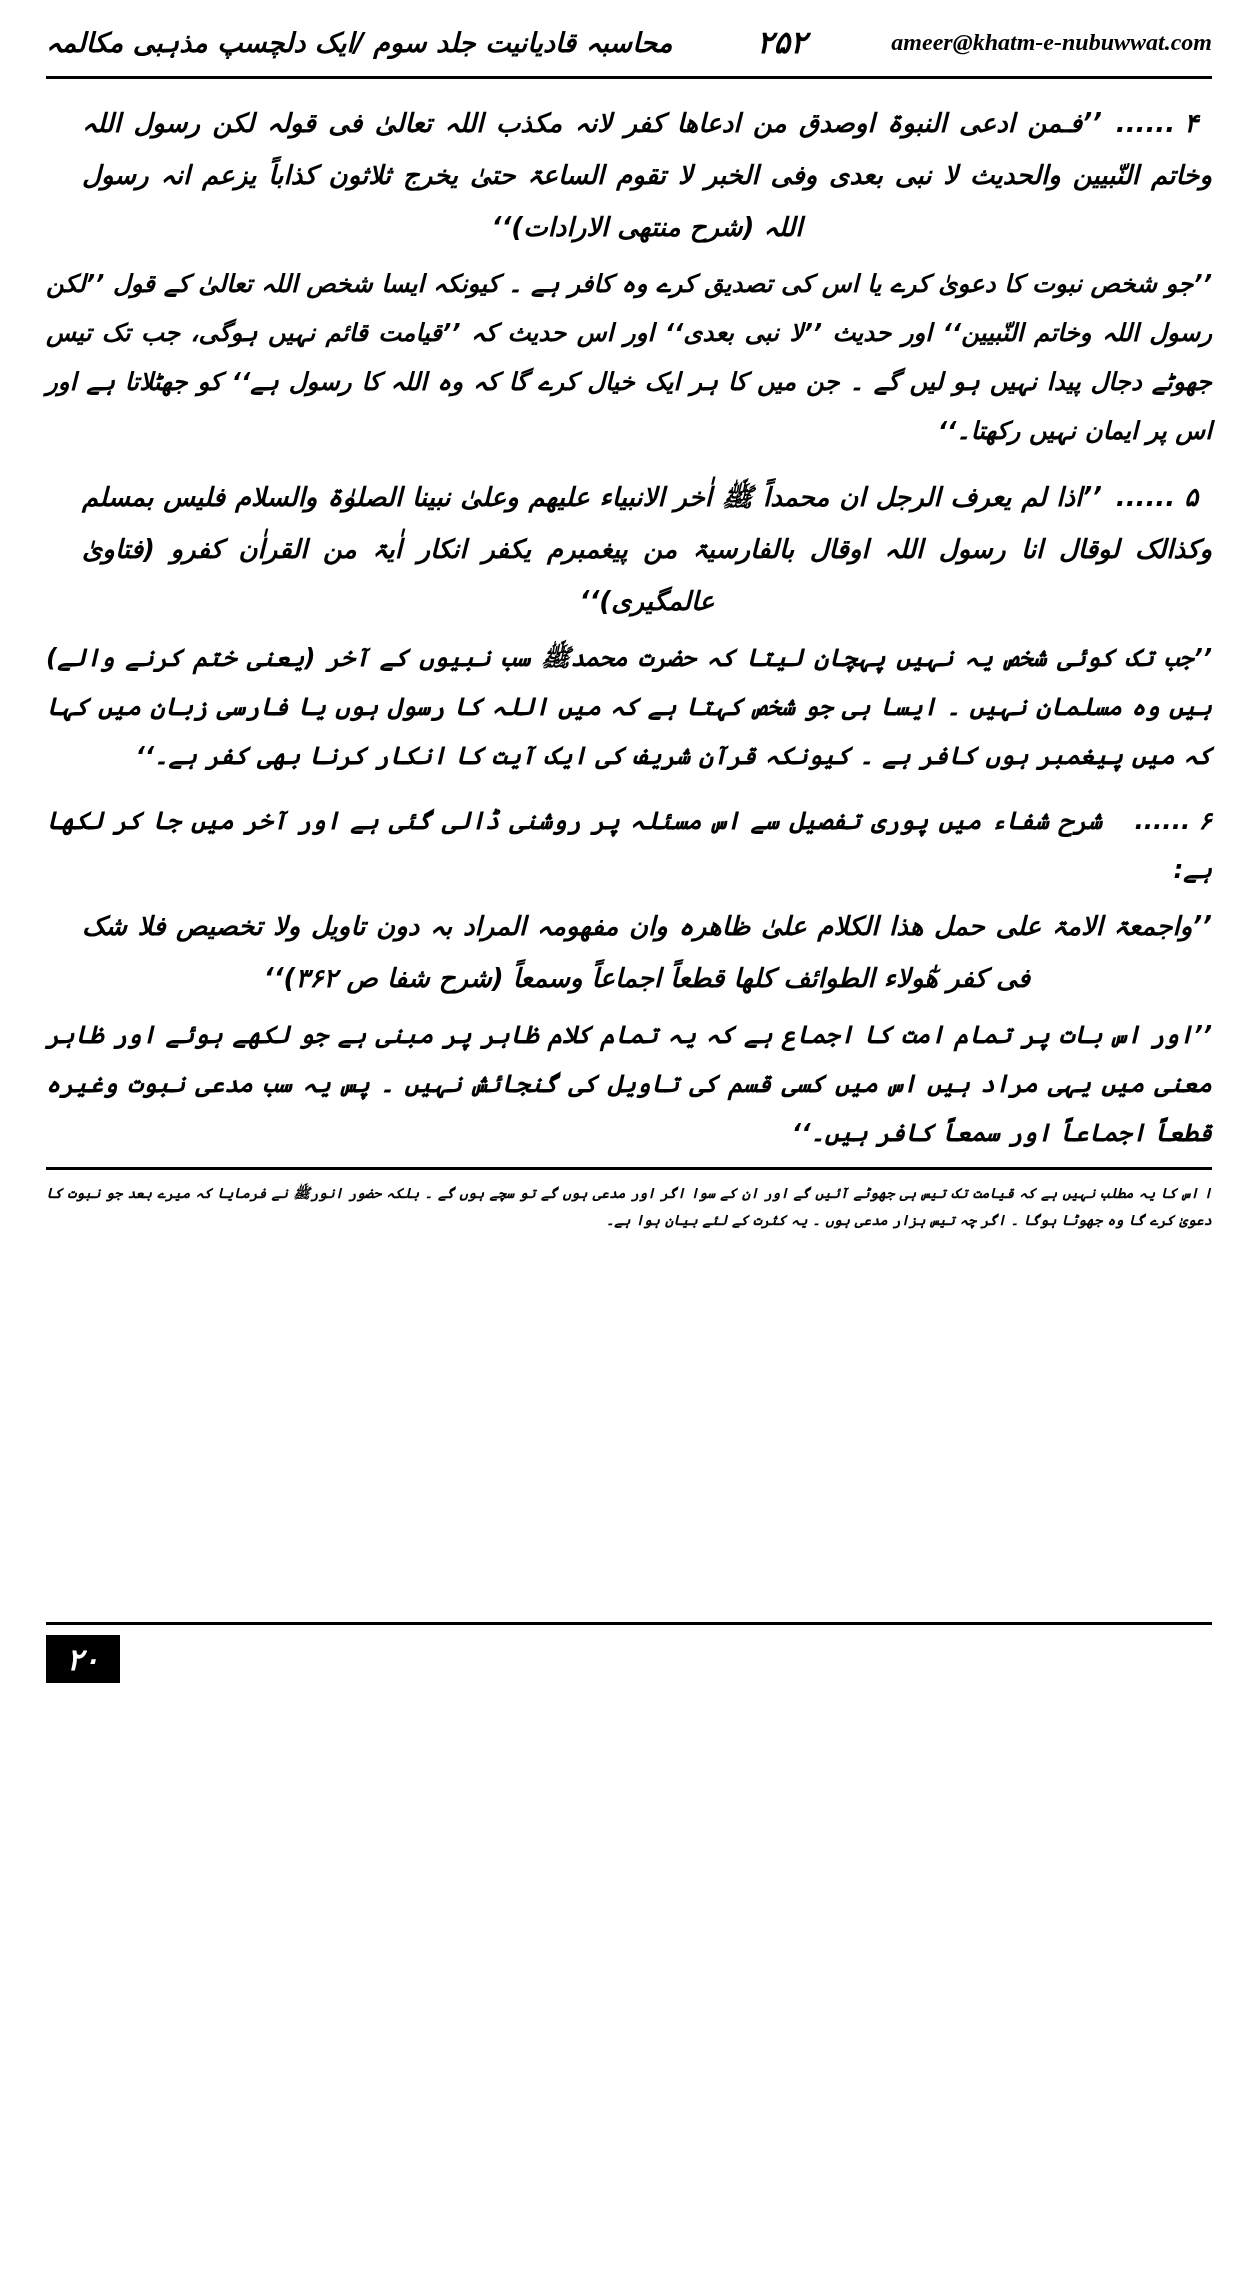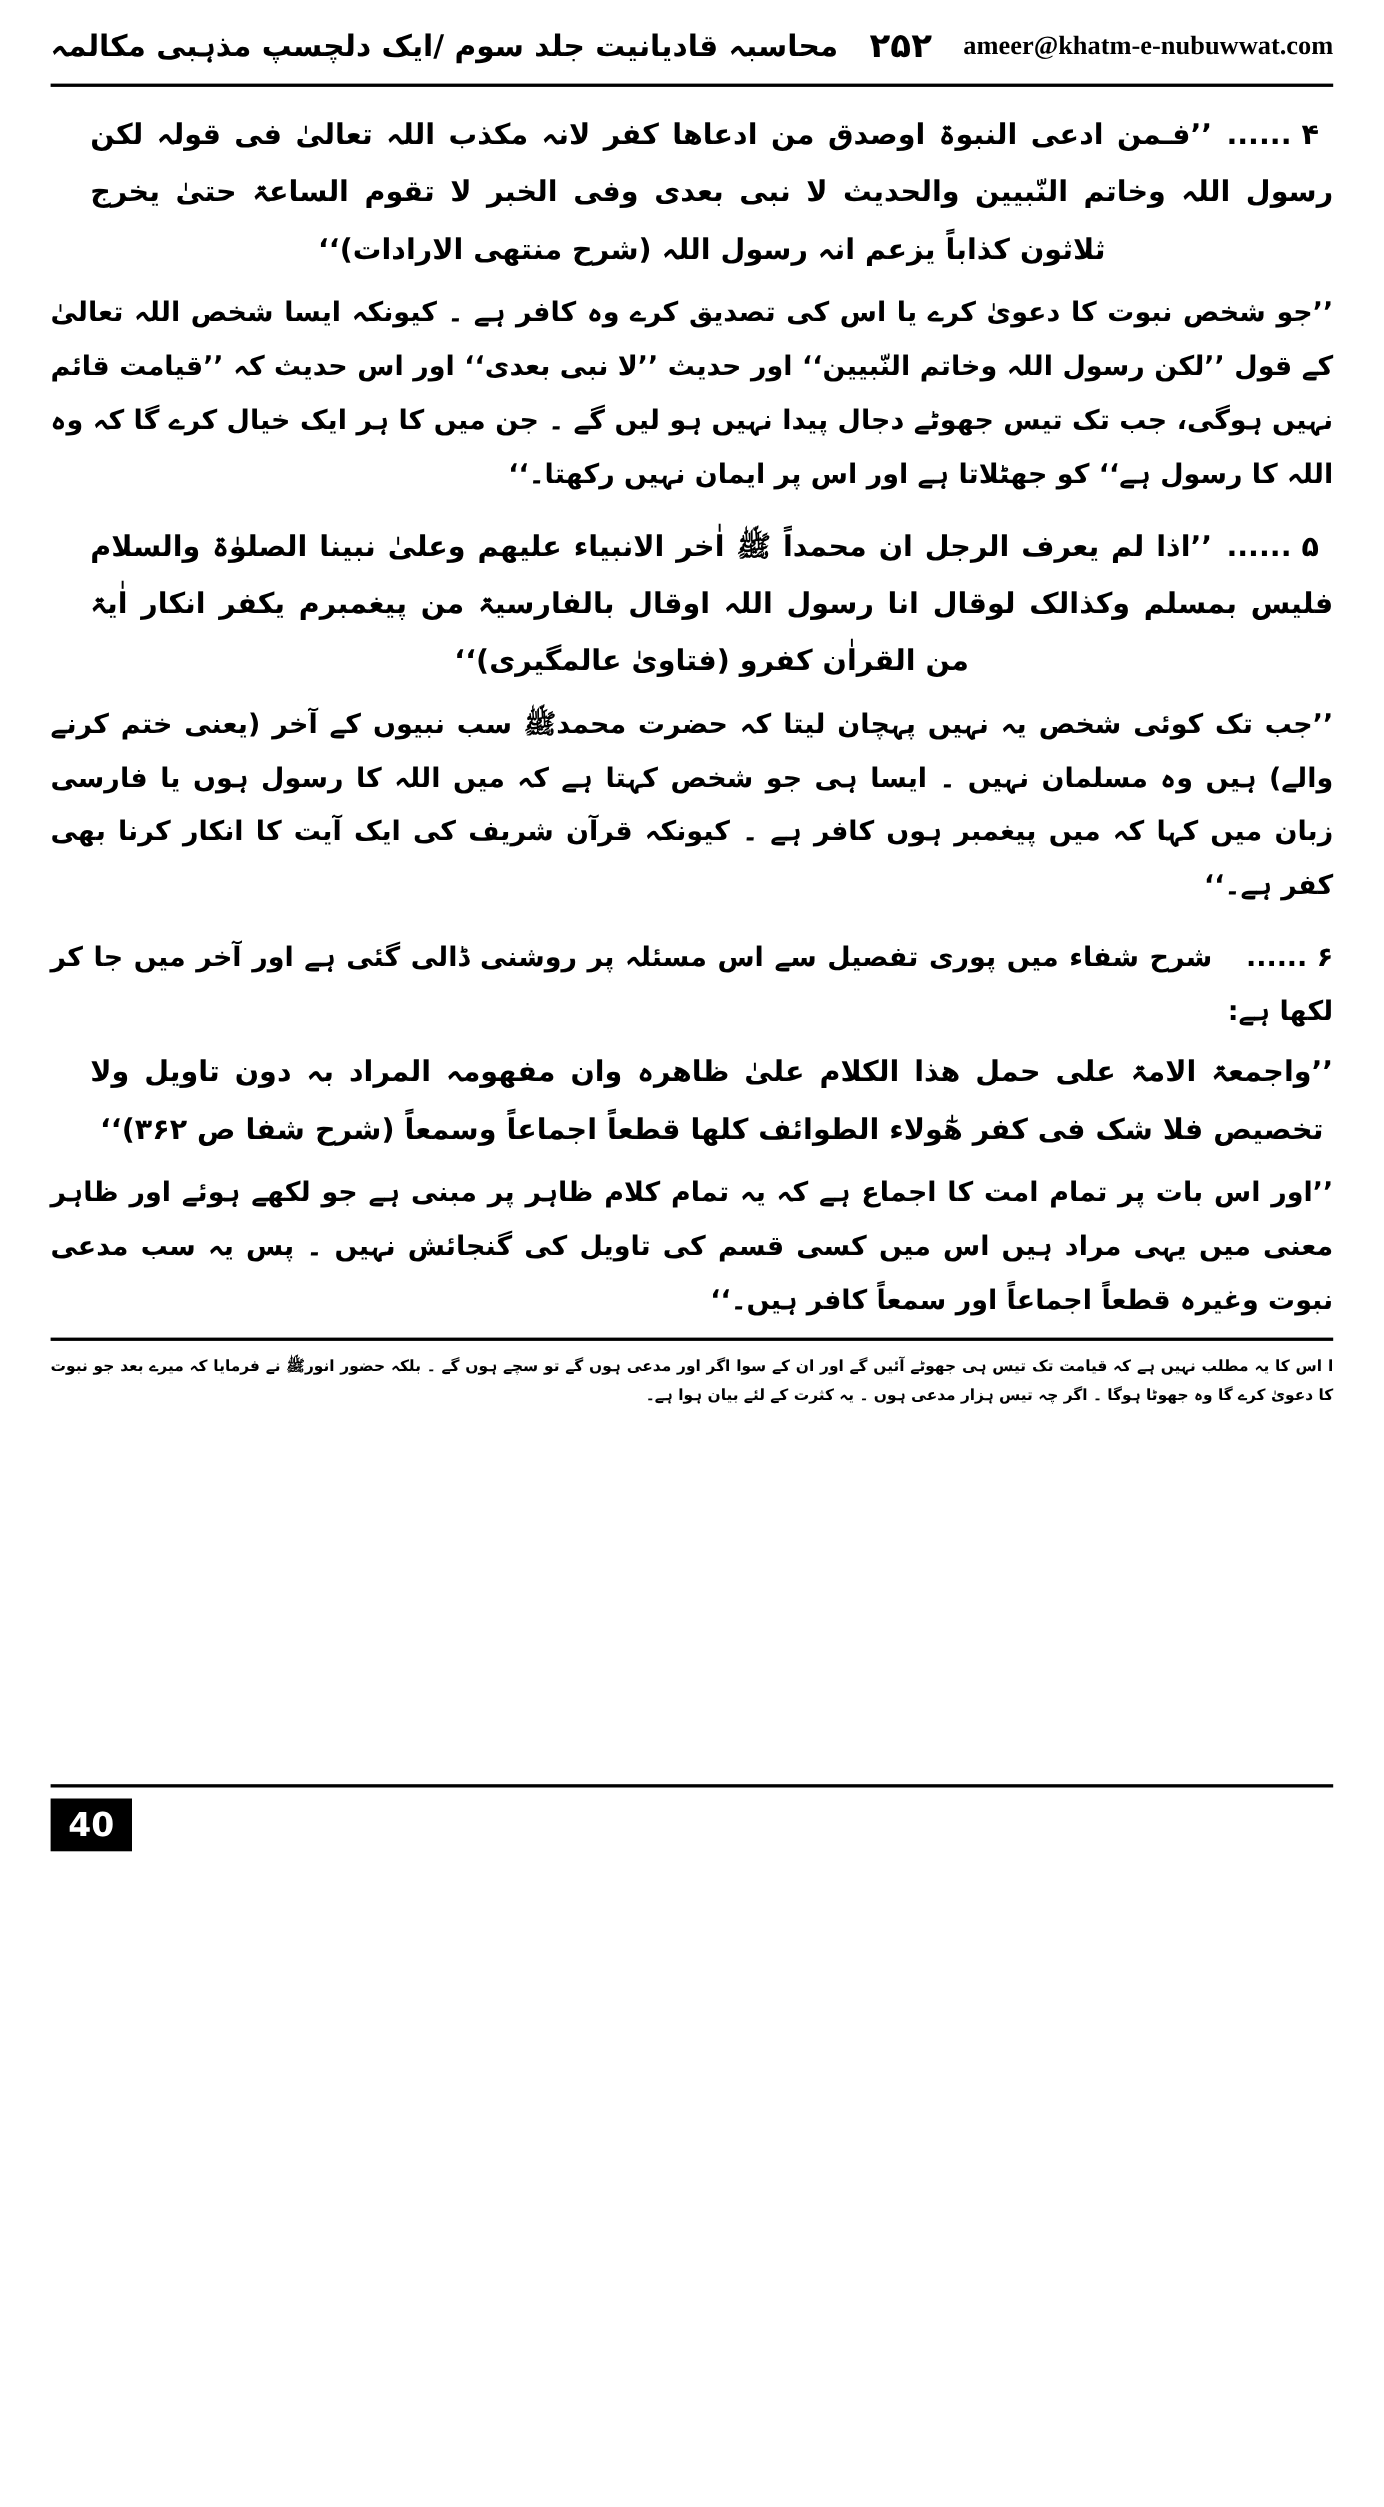--- a/index.html
+++ b/index.html
@@ -15,20 +15,21 @@
     color: #000000;
     position: relative;
     overflow: hidden;
   }
   .page {
     width: 1258px;
     height: 1699px;
     position: relative;
     box-sizing: border-box;
     padding: 0 46px;
+    font-style: italic;
   }
 
   
   .header {
     display: flex;
     flex-direction: row-reverse;
     align-items: center;
     justify-content: space-between;
     padding-top: 14px;
     height: 56px;
@@ -198,17 +199,17 @@
 
   <div class="footnote-rule"></div>
   <p class="small-note">
     <span>ا</span>
     <span>اس کا یہ مطلب نہیں ہے کہ قیامت تک تیس ہی جھوٹے آئیں گے اور ان کے سوا اگر اور مدعی ہوں گے تو سچے ہوں گے ۔ بلکہ حضور انورﷺ نے فرمایا کہ میرے بعد جو نبوت کا دعویٰ کرے گا وہ جھوٹا ہوگا ۔ اگر چہ تیس ہزار مدعی ہوں ۔ یہ کثرت کے لئے بیان ہوا ہے۔</span>
   </p>
 
   <div class="footer">
     <div class="footer-rule"></div>
     <div class="footer-bar">
-      <div class="footer-page-box">40</div>
+      <div class="footer-page-box">۲۰</div>
     </div>
   </div>
 
 </div>
 
 </body></html>

